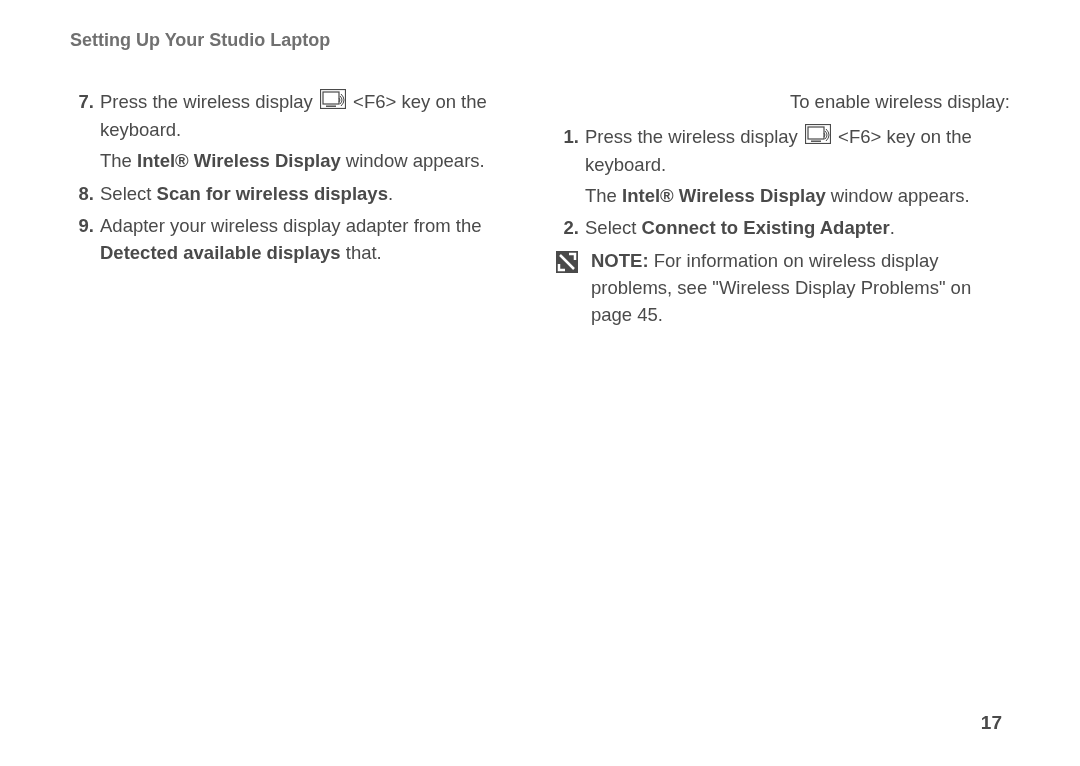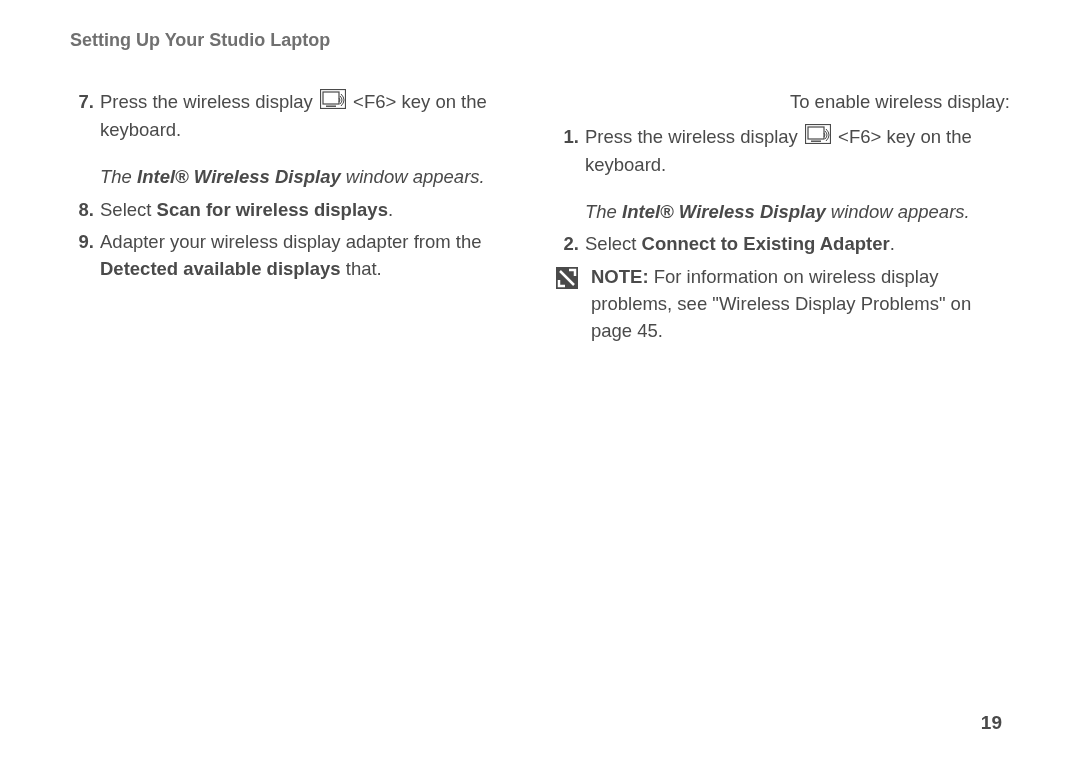--- a/index.html
+++ b/index.html
@@ -41,22 +41,21 @@
     .list-num {
       font-weight: bold;
       min-width: 30px;
       text-align: right;
       padding-right: 6px;
     }
     .list-body {
       flex: 1;
     }
     .sub-line {
-      margin-top: 20px;
-      font-style: italic;
+      margin-top: 4px;
     }
     .bold {
       font-weight: bold;
     }
     .icon-inline {
       display: inline-block;
       vertical-align: middle;
       margin: 0 2px;
     }
     .right-intro {
@@ -163,13 +162,13 @@
       </div>
       <div class="note-body">
         <span class="bold">NOTE:</span><span> For information on wireless display problems, see "Wireless Display Problems" on page 45.</span>
       </div>
     </div>
 
   </div>
 
 </div>
 
-<div class="page-number">19</div>
+<div class="page-number">17</div>
 
 </body></html>

